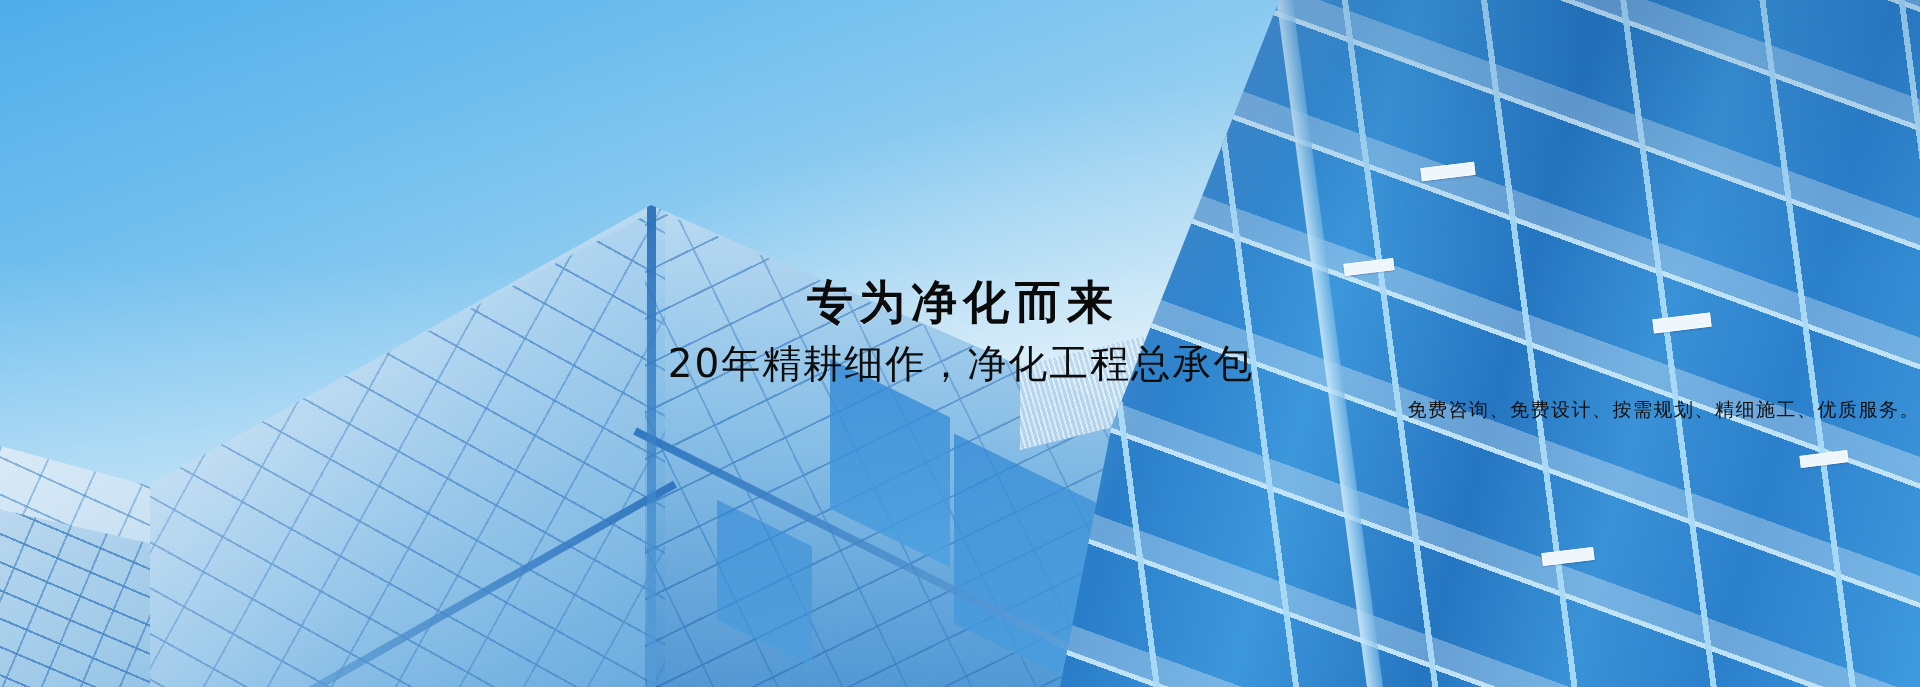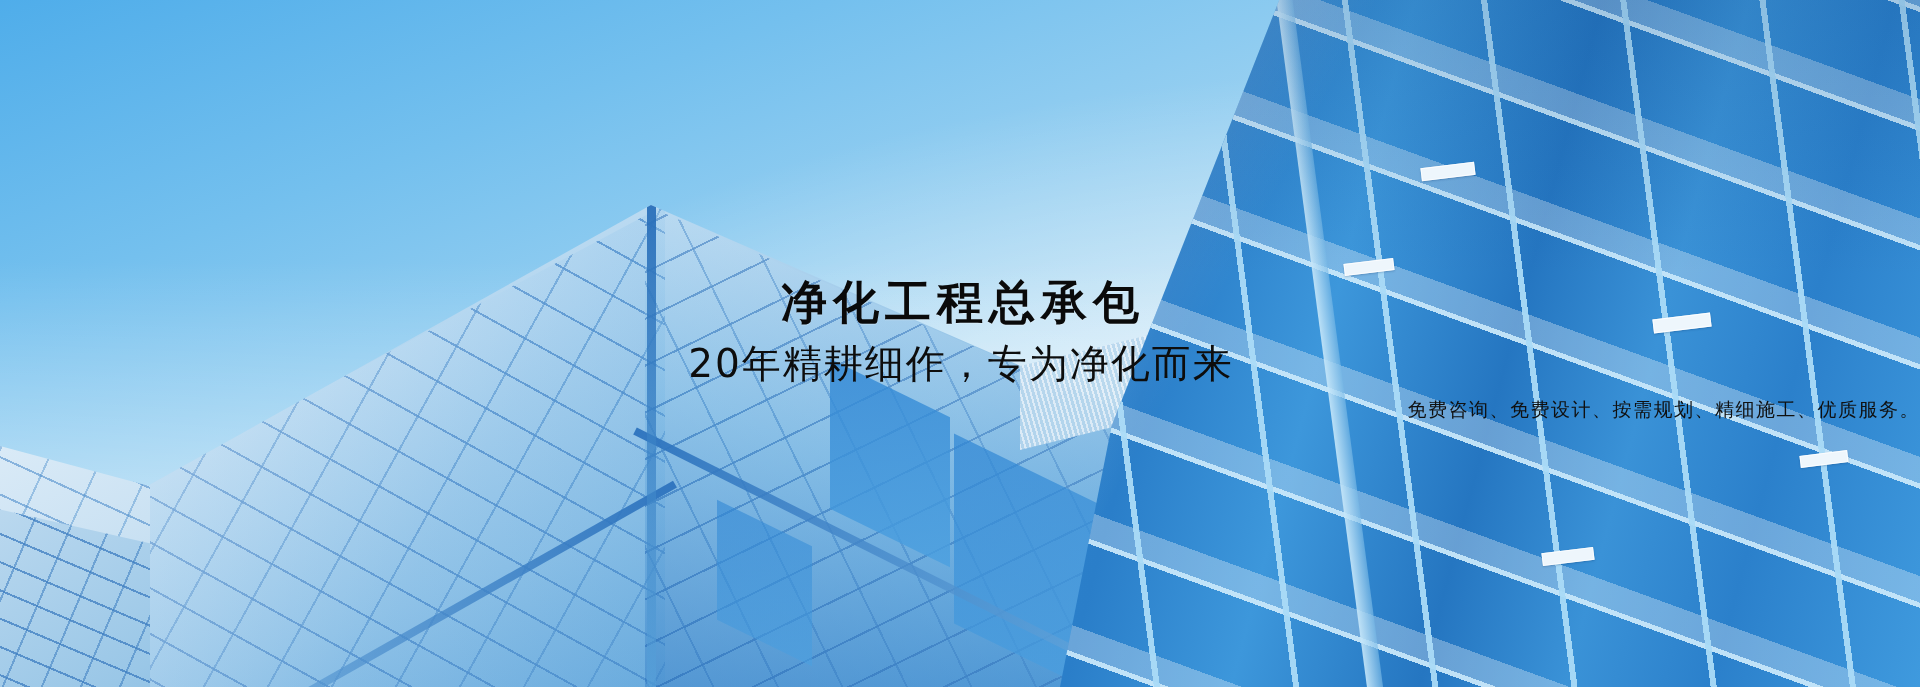--- a/index.html
+++ b/index.html
@@ -180,18 +180,18 @@
     <div class="edge"></div>
     <div class="sheen"></div>
     <div class="sticker" style="left:42%;top:24%;width:52px;height:11px;"></div>
     <div class="sticker" style="left:33%;top:38%;width:48px;height:10px;"></div>
     <div class="sticker" style="left:69%;top:46%;width:56px;height:12px;"></div>
     <div class="sticker" style="left:56%;top:80%;width:50px;height:11px;"></div>
     <div class="sticker" style="left:86%;top:66%;width:46px;height:10px;"></div>
   </div>
 
   <div id="copy">
-    <div id="headline">净化工程总承包</div>
-    <div id="subline">20年精耕细作，专为净化而来</div>
+    <div id="headline">专为净化而来</div>
+    <div id="subline">20年精耕细作，净化工程总承包</div>
     <div id="tagline">免费咨询、免费设计、按需规划、精细施工、优质服务。</div>
   </div>
 
 </div>
 
 </body></html>

